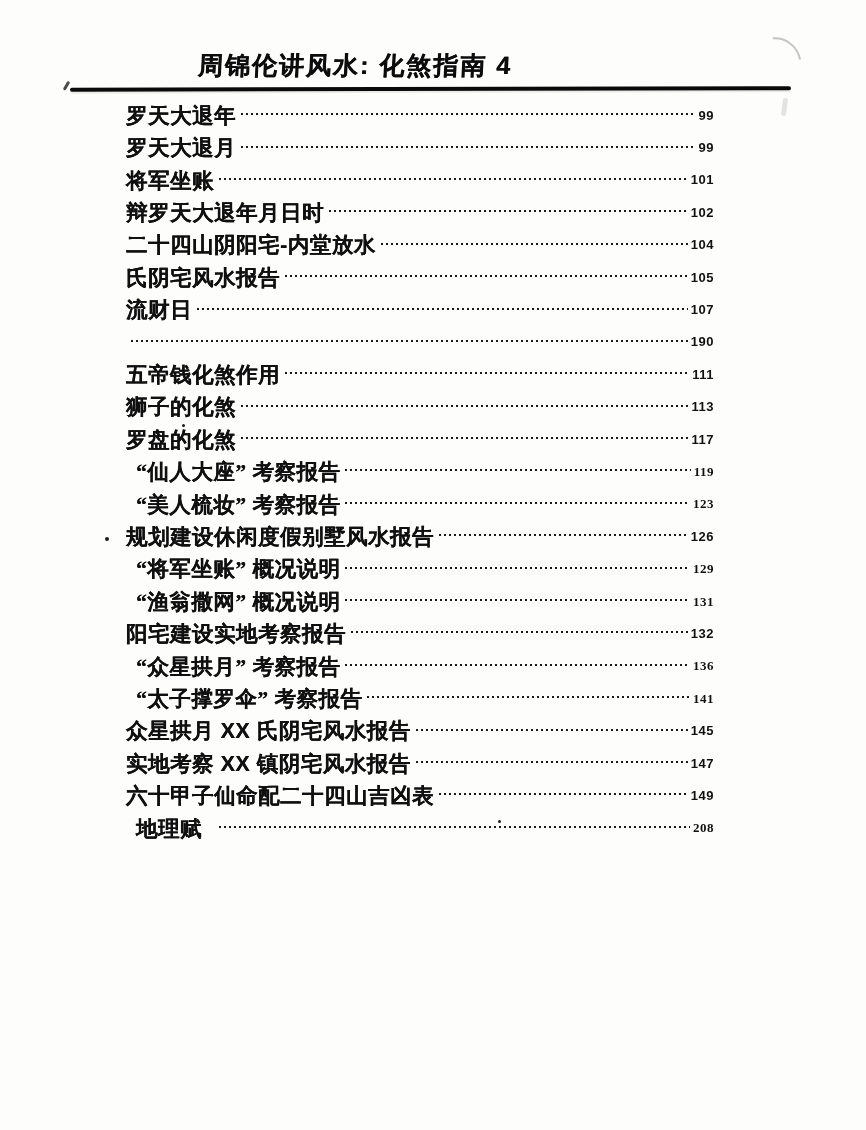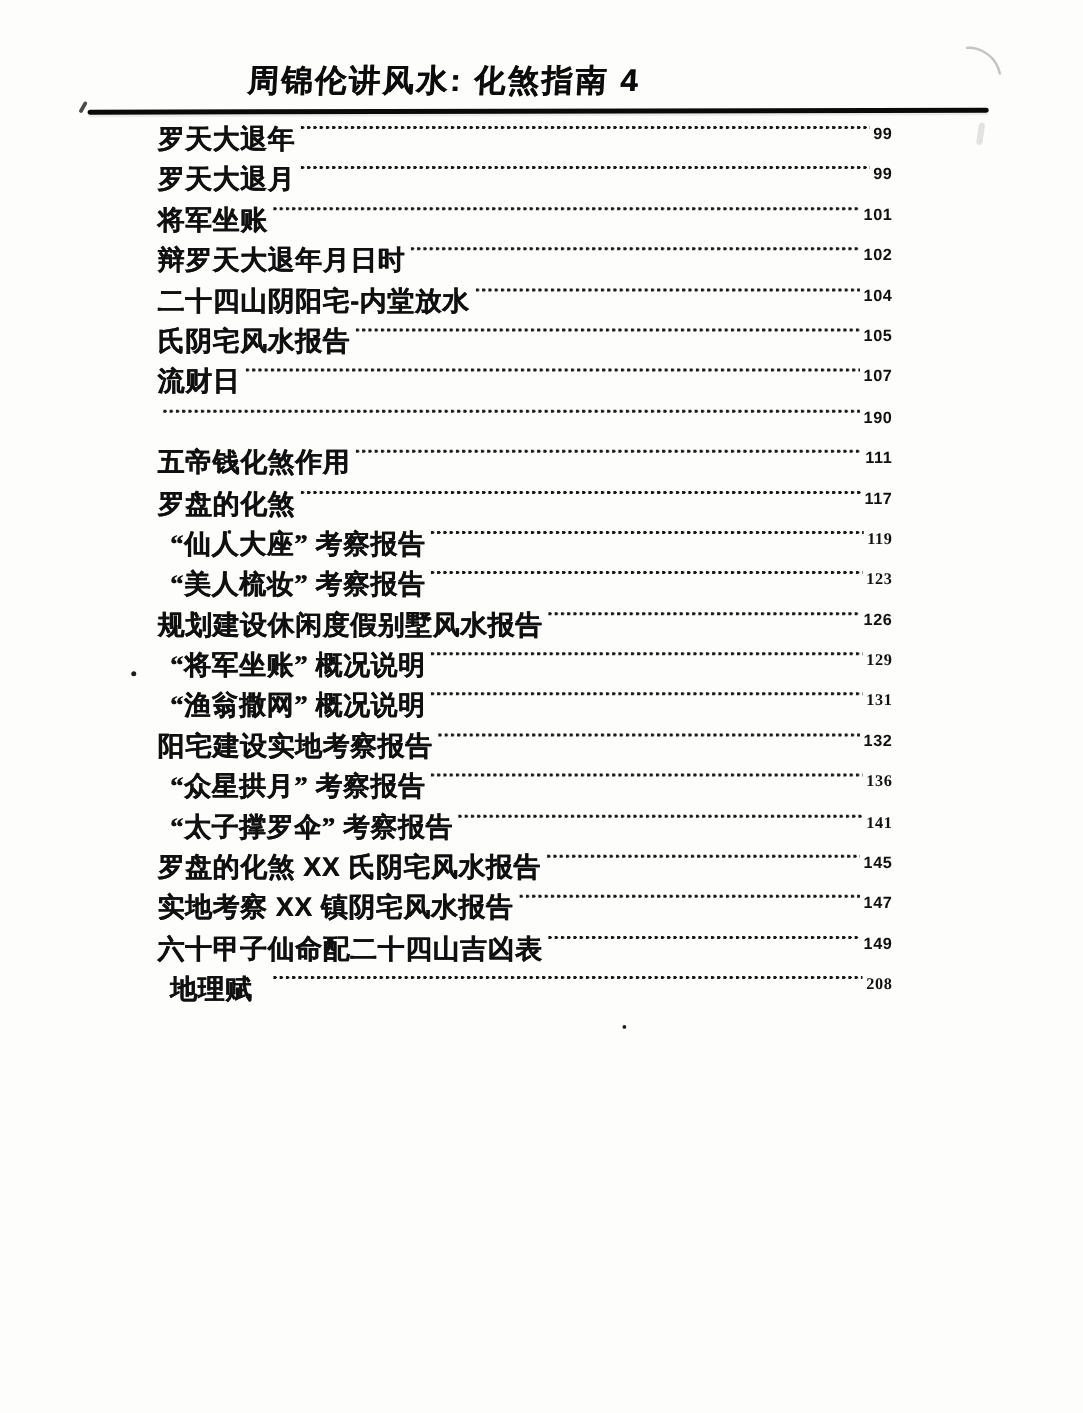--- a/index.html
+++ b/index.html
@@ -54,21 +54,21 @@
   }
   
   .toc {
     position: absolute;
     left: 126px;
     top: 100px;
     width: 588px;
   }
   .toc-row {
     display: flex;
-    align-items: flex-start;
+    align-items: center;
     height: 32.4px;
   }
   .toc-row.indent {
     padding-left: 10px;
     font-family: Liberation Serif, serif;
   }
   .toc-title {
     font-weight: bold;
     font-size: 21.5px;
     line-height: 1.05;
@@ -175,20 +175,25 @@
       <div class="toc-row">
     <span class="toc-dots"></span>
     <span class="toc-page">190</span>
   </div>
       <div class="toc-row">
     <span class="toc-title">五帝钱化煞作用</span>
     <span class="toc-dots"></span>
     <span class="toc-page">111</span>
   </div>
       <div class="toc-row">
+    <span class="toc-title">狮子的化煞</span>
+    <span class="toc-dots"></span>
+    <span class="toc-page">113</span>
+  </div>
+      <div class="toc-row">
     <span class="toc-title">罗盘的化煞</span>
     <span class="toc-dots"></span>
     <span class="toc-page">117</span>
   </div>
       <div class="toc-row indent">
     <span class="toc-title">“仙人大座” 考察报告</span>
     <span class="toc-dots"></span>
     <span class="toc-page">119</span>
   </div>
       <div class="toc-row indent">
@@ -220,21 +225,21 @@
     <span class="toc-title">“众星拱月” 考察报告</span>
     <span class="toc-dots"></span>
     <span class="toc-page">136</span>
   </div>
       <div class="toc-row indent">
     <span class="toc-title">“太子撑罗伞” 考察报告</span>
     <span class="toc-dots"></span>
     <span class="toc-page">141</span>
   </div>
       <div class="toc-row">
-    <span class="toc-title">罗盘的化煞 XX 氏阴宅风水报告</span>
+    <span class="toc-title">众星拱月 XX 氏阴宅风水报告</span>
     <span class="toc-dots"></span>
     <span class="toc-page">145</span>
   </div>
       <div class="toc-row">
     <span class="toc-title">实地考察 XX 镇阴宅风水报告</span>
     <span class="toc-dots"></span>
     <span class="toc-page">147</span>
   </div>
       <div class="toc-row">
     <span class="toc-title">六十甲子仙命配二十四山吉凶表</span>

